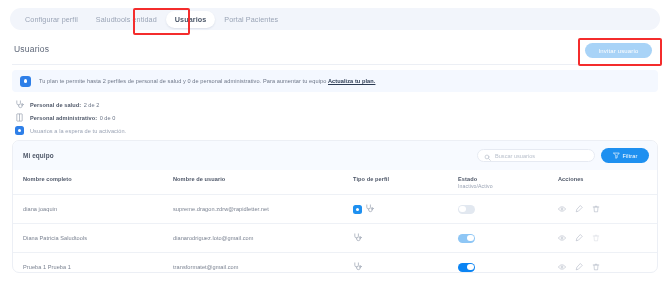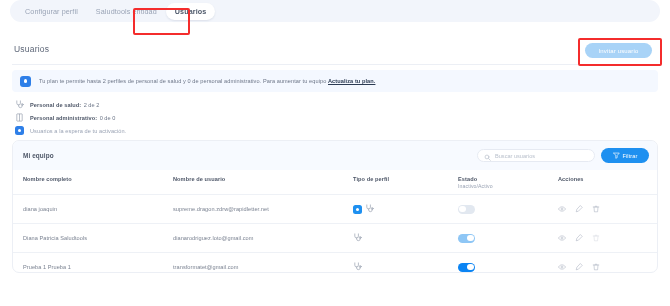--- a/index.html
+++ b/index.html
@@ -13,21 +13,21 @@
     font-family: "Liberation Sans", sans-serif;
     color: #5b6475;
     overflow: hidden;
     position: relative;
   }
 
   
   .tabbar {
     position: absolute;
     left: 10px;
-    top: 0;
+    top: 8px;
     width: 650px;
     height: 22px;
     background: #f2f5fb;
     border-radius: 11px;
     display: flex;
     align-items: center;
     padding: 0 6px;
     box-sizing: border-box;
   }
   .tab {
@@ -323,20 +323,21 @@
   .actions svg { display:block; }
   .act-dim { opacity: 0.45; }
 </style>
 </head>
 <body>
 
 <div class="tabbar">
   <div class="tab">Configurar perfil</div>
   <div class="tab">Saludtools entidad</div>
   <div class="tab active">Usuarios</div>
+  <div class="tab">Portal Pacientes</div>
 </div>
 
 <div class="page-title">Usuarios</div>
 
 <button class="invite-btn">Invitar usuario</button>
 
 <div class="hdr-rule"></div>
 
 <div class="banner">
   <span class="banner-ico">

